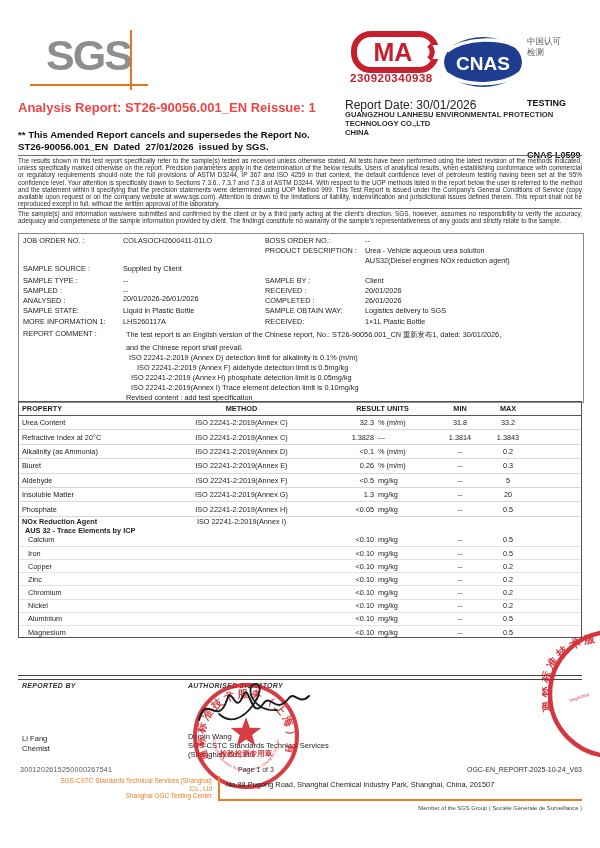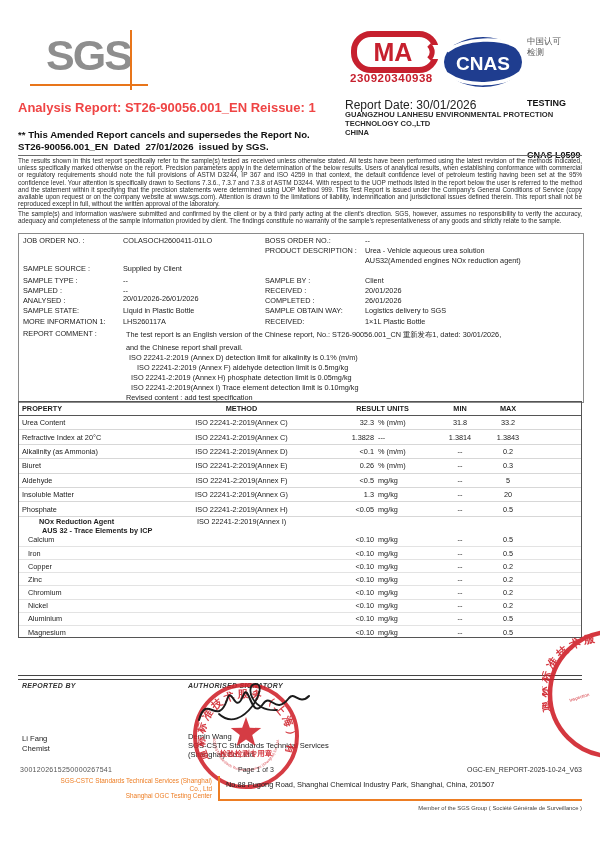--- a/index.html
+++ b/index.html
@@ -34,21 +34,21 @@
   .rrow{display:grid;grid-template-columns:135px 175px 45px 62px 48px 48px 1fr;align-items:center;height:13.4px;border-bottom:1px solid #d7d7d7;}
   .trow{display:grid;grid-template-columns:135px 175px 45px 62px 48px 48px 1fr;align-items:center;height:12.2px;border-bottom:1px solid #e3e3e3;}
   .grow{height:17px;border-bottom:none;}
   .gline{display:grid;grid-template-columns:135px 175px 1fr;align-items:center;height:9px;}
   .c-prop{padding-left:3px;}
   .t-prop{padding-left:9px;}
   .c-method{text-align:center;}
   .c-result{text-align:right;}
   .c-units{padding-left:4px;}
   .c-min,.c-max{text-align:center;}
-  .bold{font-weight:700;margin-left:17px;}
+  .bold{font-weight:700;}
   
   .dblline{position:absolute;left:18px;top:675px;width:564px;height:3px;border-top:1px solid #444;border-bottom:1px solid #444;}
   .sig-label{position:absolute;top:682px;font-size:7px;font-style:italic;font-weight:600;color:#333;letter-spacing:0.3px;}
   .sig-name{position:absolute;font-size:7.6px;line-height:9.4px;color:#1c1c1c;}
   
   .serial{position:absolute;left:20px;top:766px;font-size:7px;color:#555;letter-spacing:0.3px;}
   .pageno{position:absolute;left:238px;top:766px;font-size:7px;color:#333;}
   .doccode{position:absolute;left:380px;top:766px;width:202px;text-align:right;font-size:7px;color:#333;}
   .org{position:absolute;left:20px;top:777px;width:192px;text-align:right;font-size:6.4px;line-height:7.6px;color:#ed7d23;}
   .vdiv{position:absolute;left:218px;top:776px;width:2px;height:25px;background:#ed7d23;}
@@ -103,21 +103,21 @@
 <div class="disc" style="top:210px;">The sample(s) and information was/were submitted and confirmed by the client or by a third party acting at the client's direction. SGS, however, assumes no responsibility to verify the accuracy, adequacy and completeness of the sample information provided by client. The findings constitute no warranty of the sample's representativeness of any goods and strictly relate to the sample.</div>
 
 <div class="jobbox">
   <div class="jb lab" style="left:4px;top:2px;">JOB ORDER NO. :</div>
   <div class="jb" style="left:104px;top:2px;">COLASOCH2600411-01LO</div>
   <div class="jb lab" style="left:246px;top:2px;">BOSS ORDER NO.:</div>
   <div class="jb" style="left:346px;top:2px;">--</div>
 
   <div class="jb lab" style="left:246px;top:12px;">PRODUCT DESCRIPTION :</div>
   <div class="jb" style="left:346px;top:12px;">Urea - Vehicle aqueous urea solution</div>
-  <div class="jb" style="left:346px;top:22px;">AUS32(Amended engines NOx reduction agent)</div>
+  <div class="jb" style="left:346px;top:22px;">AUS32(Diesel engines NOx reduction agent)</div>
 
   <div class="jb lab" style="left:4px;top:30px;">SAMPLE SOURCE :</div>
   <div class="jb" style="left:104px;top:30px;">Supplied by Client</div>
 
   <div class="jb lab" style="left:4px;top:42px;">SAMPLE TYPE :</div>
   <div class="jb" style="left:104px;top:42px;">--</div>
   <div class="jb lab" style="left:246px;top:42px;">SAMPLE BY :</div>
   <div class="jb" style="left:346px;top:42px;">Client</div>
 
   <div class="jb lab" style="left:4px;top:52px;">SAMPLED :</div>

